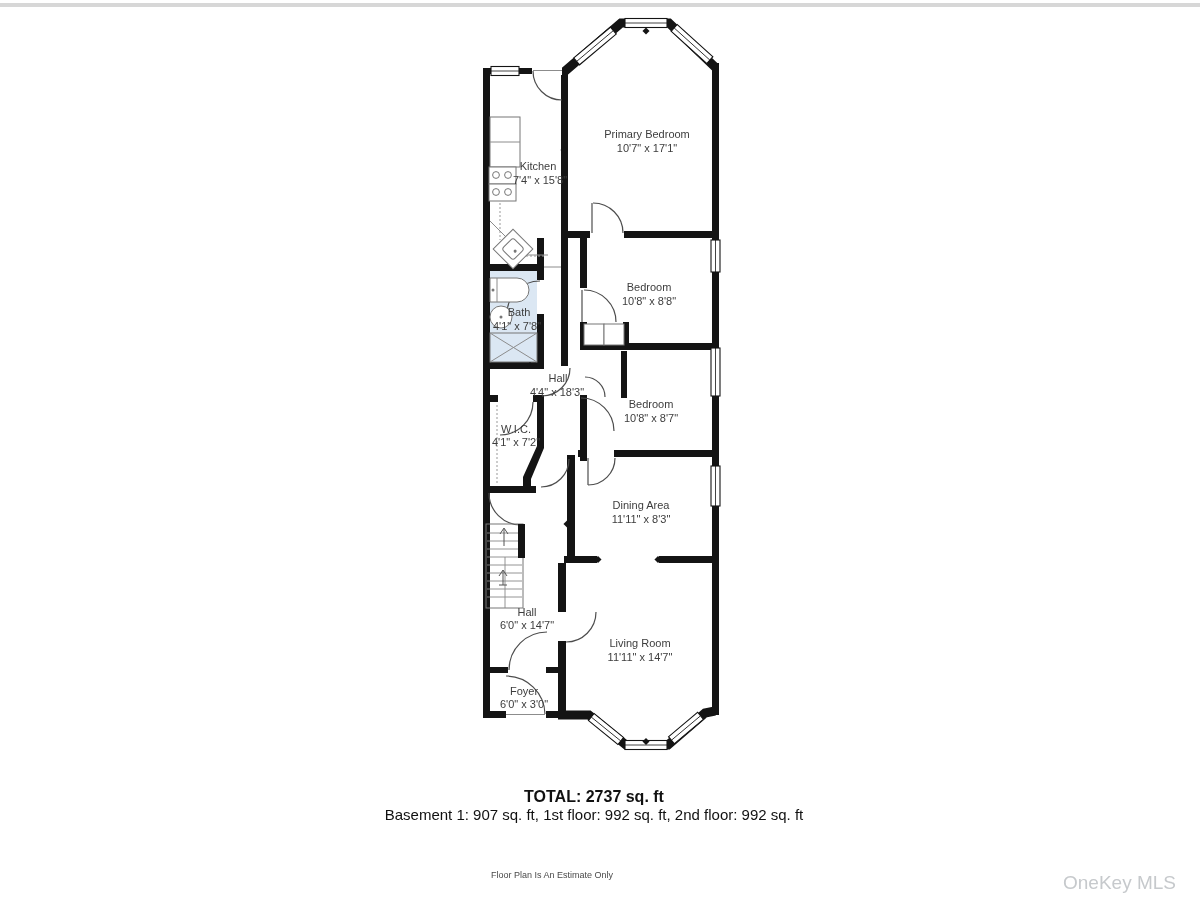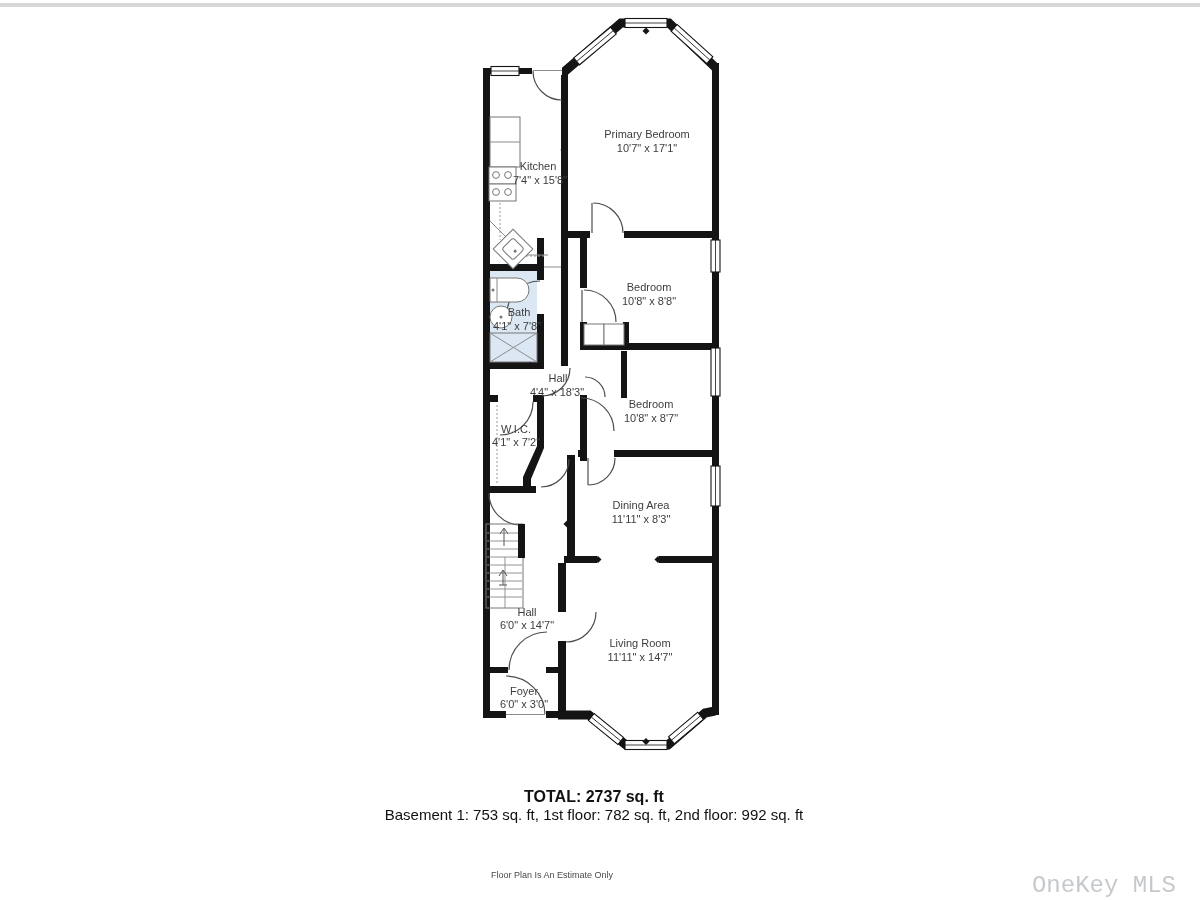--- a/index.html
+++ b/index.html
@@ -22,21 +22,21 @@
   .win-l{stroke:#141414;stroke-width:0.8;}
   .tread{stroke:#888;stroke-width:0.9;}
   .arrow{stroke:#555;stroke-width:1;fill:none;}
   text.rm{font-size:11px;fill:#3d3d3d;}
   
   .summary{position:absolute;top:788px;left:0;width:1188px;text-align:center;
            color:#111;font-size:15px;line-height:18px;}
   .summary .total{font-weight:700;font-size:16px;}
   .disclaimer{position:absolute;top:870px;left:0;width:1104px;text-align:center;
               font-size:9px;color:#4a4a4a;}
-  .watermark{position:absolute;right:24px;top:872px;font-size:24px;color:#c6c9cc;font-family:Liberation Mono, monospace;}
+  .watermark{position:absolute;right:24px;top:872px;font-size:19px;color:#c6c9cc;}
 </style>
 </head>
 <body>
 
 <div class="screen">
   <div class="topbar"></div>
 
   <svg class="plan-svg" width="1200" height="900" viewBox="0 0 1200 900">
 
     <rect x="490" y="271" width="47" height="91" fill="#dbe7f3"></rect>
@@ -253,17 +253,17 @@
       <text class="rm" x="527" y="629" text-anchor="middle">6'0" x 14'7"</text>
       <text class="rm" x="640" y="647" text-anchor="middle">Living Room</text>
       <text class="rm" x="640" y="661" text-anchor="middle">11'11" x 14'7"</text>
       <text class="rm" x="524" y="695" text-anchor="middle">Foyer</text>
       <text class="rm" x="524" y="708" text-anchor="middle">6'0" x 3'0"</text>
     </g>
   </svg>
 
   <div class="summary">
     <div class="total">TOTAL: 2737 sq. ft</div>
-    <div>Basement 1: 753 sq. ft, 1st floor: 782 sq. ft, 2nd floor: 992 sq. ft</div>
+    <div>Basement 1: 907 sq. ft, 1st floor: 992 sq. ft, 2nd floor: 992 sq. ft</div>
   </div>
   <div class="disclaimer">Floor Plan Is An Estimate Only</div>
   <div class="watermark">OneKey MLS</div>
 </div>
 
 </body></html>

